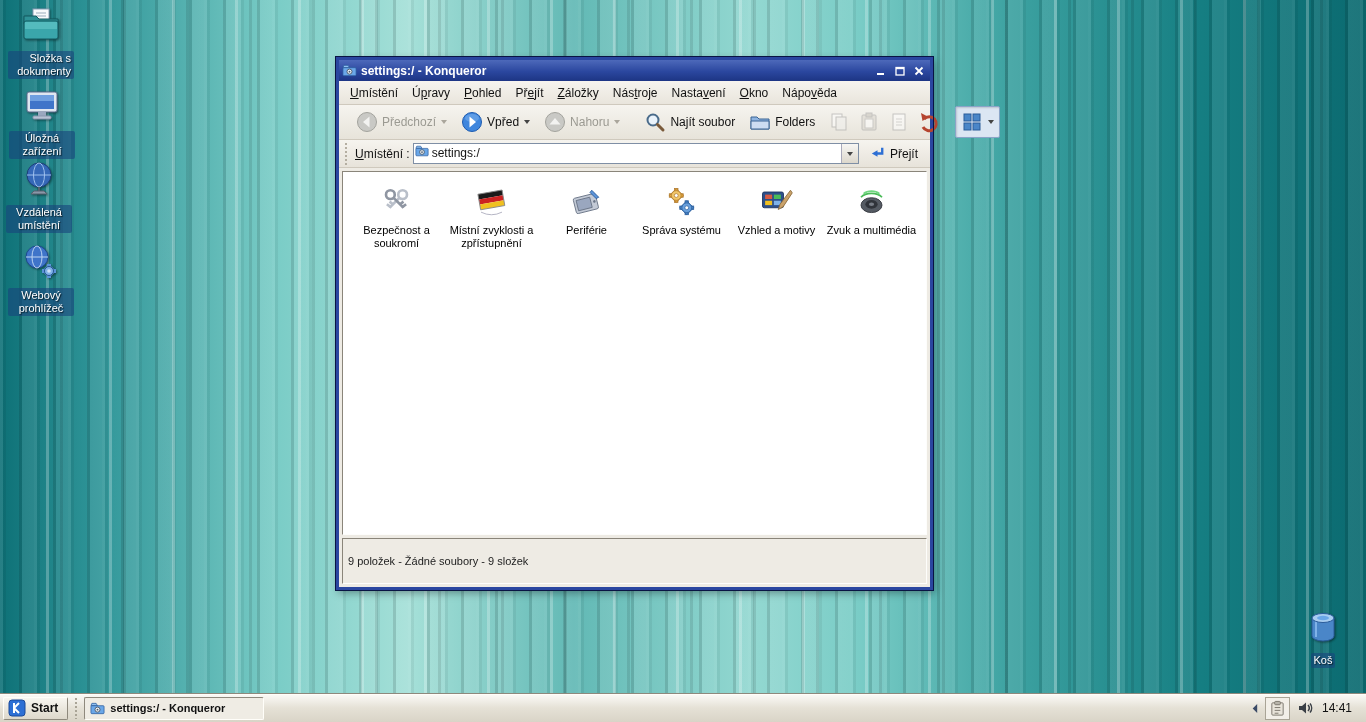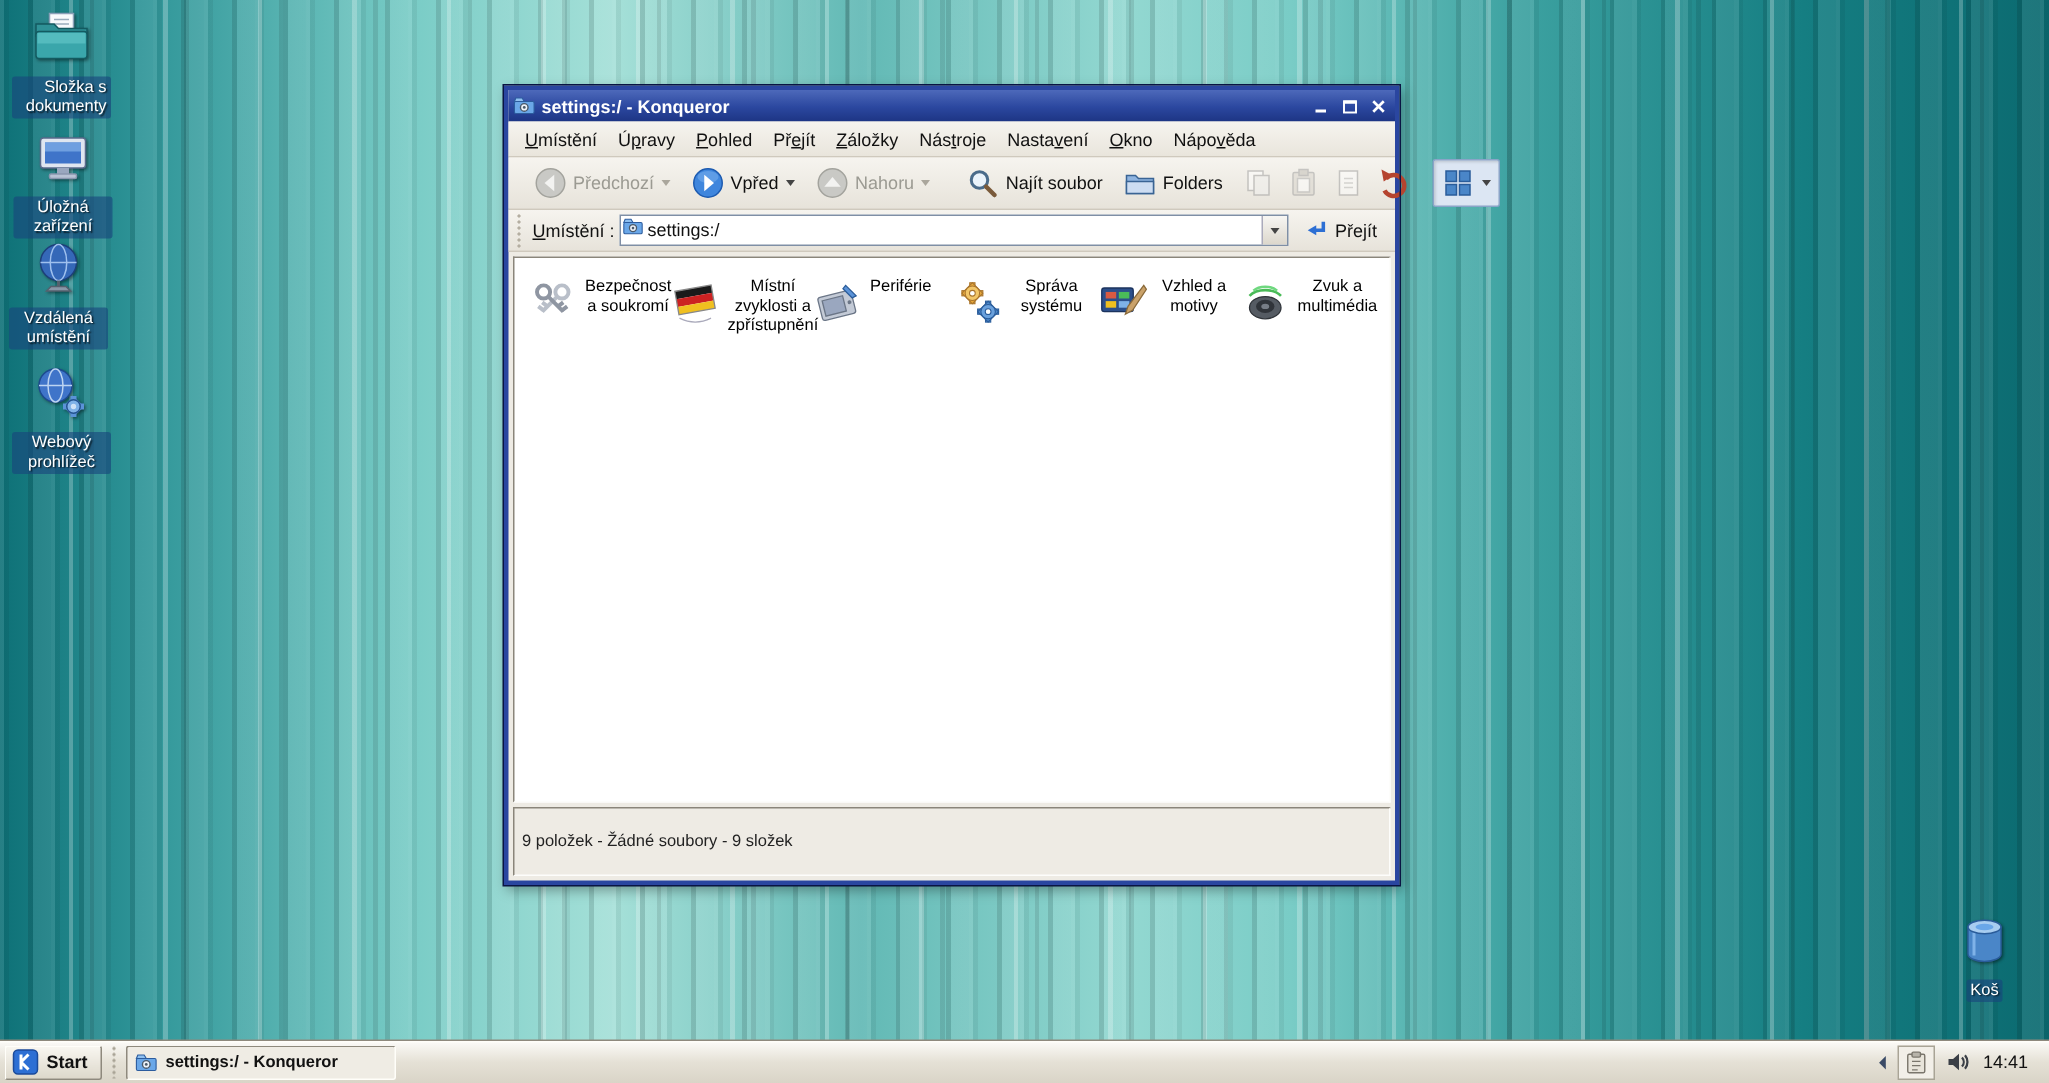--- a/index.html
+++ b/index.html
@@ -72,21 +72,21 @@
   .combo input { flex:1; border:none; outline:none; background:transparent; font-family:inherit; font-size:12px; color:#111; height:17px; }
   .combo-arrow { width:17px; height:19px; background:linear-gradient(#f7f6f3,#dcd7cc); border-left:1px solid #aab; display:flex; align-items:center; justify-content:center; }
   .go-btn { display:flex; align-items:center; gap:4px; padding:3px 6px; border:1px solid transparent; border-radius:2px; }
   .go-btn svg { width:17px; height:17px; display:block; }
 
   .view {
     flex:1; margin:3px; background:#fff; overflow:hidden;
     border:1px solid; border-color:#8a857a #fdfdfb #fdfdfb #8a857a;
   }
   .icon-grid { display:flex; flex-wrap:wrap; align-content:flex-start; padding:8px 6px; }
-  .fitem { width:95px; display:flex; flex-direction:row; align-items:flex-start; gap:4px; padding:5px 2px; border-radius:2px; }
+  .fitem { width:95px; display:flex; flex-direction:column; align-items:center; gap:4px; padding:5px 2px; border-radius:2px; }
   .fitem svg { width:35px; height:35px; display:block; }
   .flabel { font-size:11px; line-height:1.2; text-align:center; color:#000; }
 
   .statusbar {
     flex:0 0 20px; margin:0 3px 3px; display:flex; align-items:center; padding:16px 5px;
     background:#eeebe4; font-size:11px; color:#222;
     border:1px solid; border-color:#8a857a #fdfdfb #fdfdfb #8a857a;
   }
 
   

